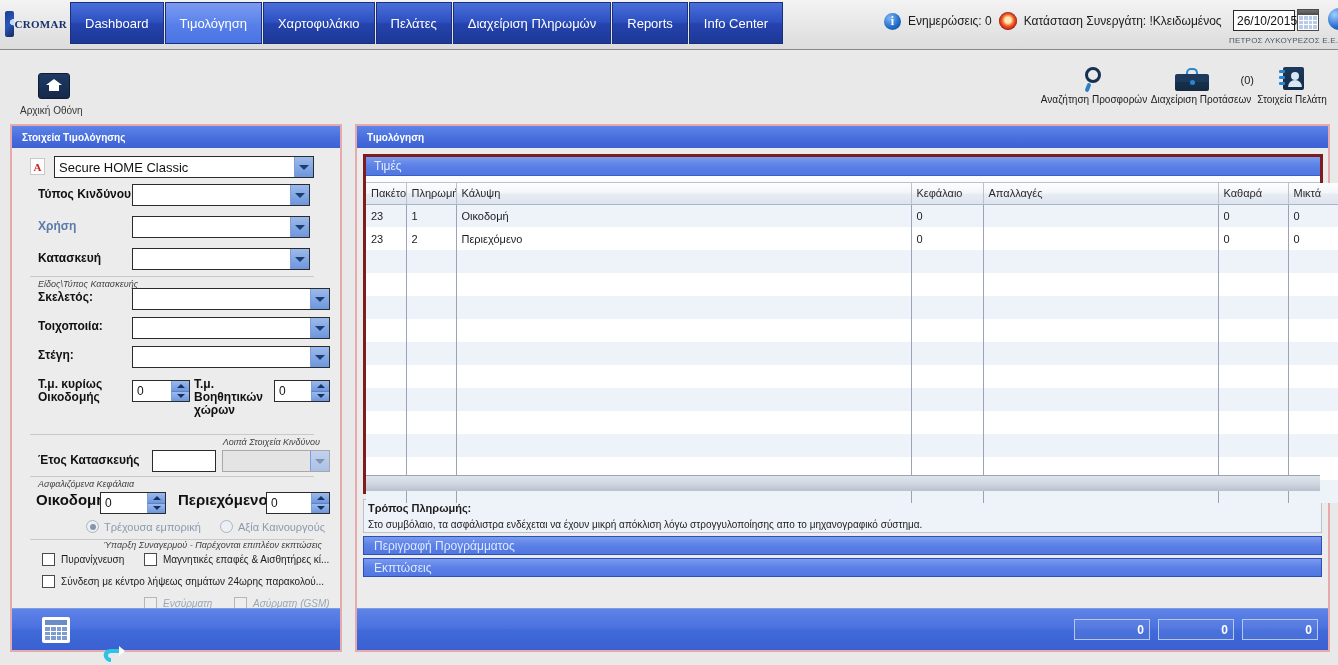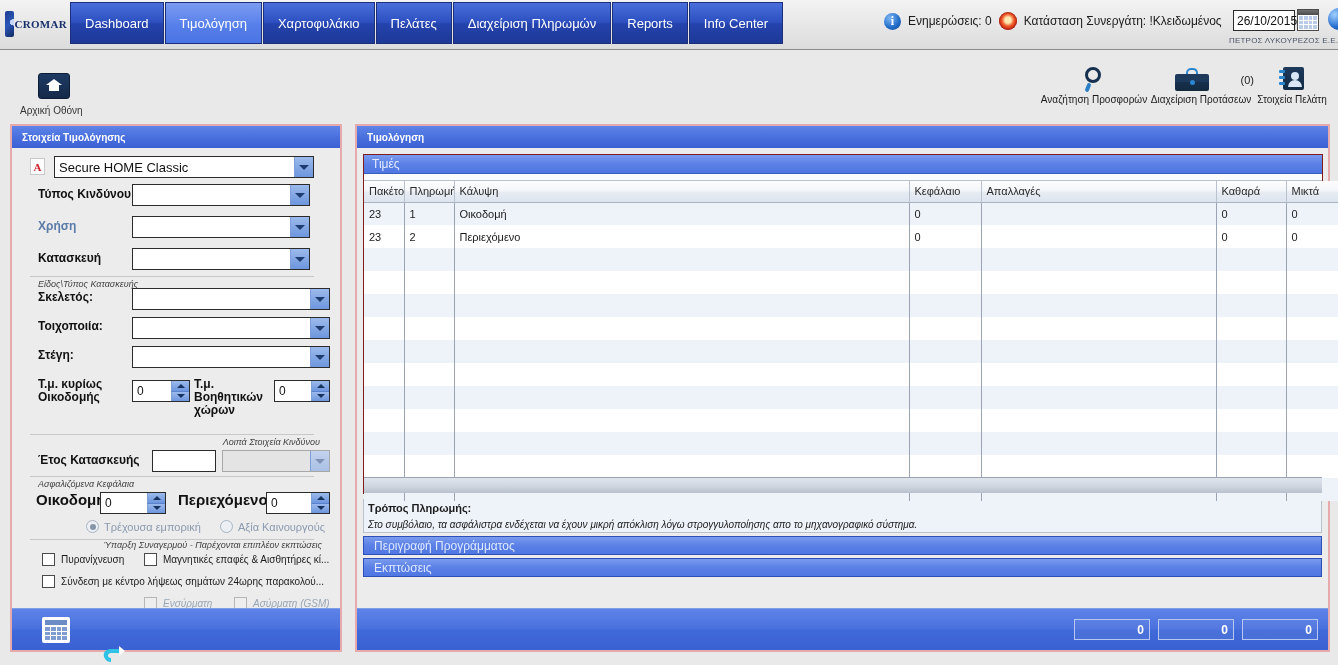--- a/index.html
+++ b/index.html
@@ -227,21 +227,21 @@
   .undo { position: relative; }
   .undo svg { display: block; }
 
   
   .rightpanel {
     position: absolute; left: 355px; top: 124px; width: 975px; height: 528px;
     background: #ececec; border: 2px solid #e6a9ac;
   }
   .rp-body { position: relative; height: 462px; background: #ececec; padding: 6px; }
 
-  .gridwrap { position: relative; width: 960px; height: 340px; border: 1px solid #7f1d1d; background: #fff; }
+  .gridwrap { position: relative; width: 960px; height: 340px; border: 3px solid #7f1d1d; background: #fff; }
   .grid-caption {
     height: 19px; background: linear-gradient(to bottom,#7a9bee 0%,#5b80e6 50%,#4f76e2 100%);
     border-bottom: 1px solid #3b5fc0;
     color: #e3ecff; font-size: 12px; display: flex; align-items: center; padding-left: 8px;
   }
   .grid-gap { height: 7px; background: #fbfcfe; border-bottom: 1px solid #b9c2cd; }
   table.gridtable { width: 100%; border-collapse: collapse; table-layout: fixed; }
   table.gridtable th {
     height: 21px; font-size: 11px; font-weight: normal; color: #2a2a2a; text-align: left;
     padding: 0 5px;
@@ -259,21 +259,21 @@
 
   .grid-footer {
     position: absolute; left: 0; bottom: 0; width: 100%; height: 16px;
     background: linear-gradient(to bottom,#dfe4ec 0%,#cfd6e0 55%,#b9c1cd 100%);
     border-top: 1px solid #9aa4b2;
   }
 
   .payrow { margin-top: 5px; height: 17px; background: #eef2f9; border: 1px solid #b9c2cd; border-bottom: none;
             font-size: 11px; font-weight: bold; color: #1b1b1b; display: flex; align-items: center; padding-left: 4px; }
   .noterow { height: 17px; background: #eef2f9; border: 1px solid #b9c2cd; border-top: none;
-            font-size: 10px; color: #1b1b1b; display: flex; align-items: center; padding-left: 4px; font-style: italic; }
+            font-size: 10px; color: #1b1b1b; display: flex; align-items: center; padding-left: 4px; }
   .bluebar {
     height: 19px; margin-top: 3px;
     background: linear-gradient(to bottom,#7a9bee 0%,#5b80e6 50%,#4f76e2 100%);
     border: 1px solid #2d4fb8; color: #dfe9ff; font-size: 12px;
     display: flex; align-items: center; padding-left: 10px; cursor: pointer;
   }
 
   .rp-toolbar {
     position: absolute; left: 0; bottom: 0; width: 971px; height: 42px;
     background: linear-gradient(to bottom,#5e84e8 0%,#4a70de 48%,#4069d9 52%,#3a61d2 100%);

